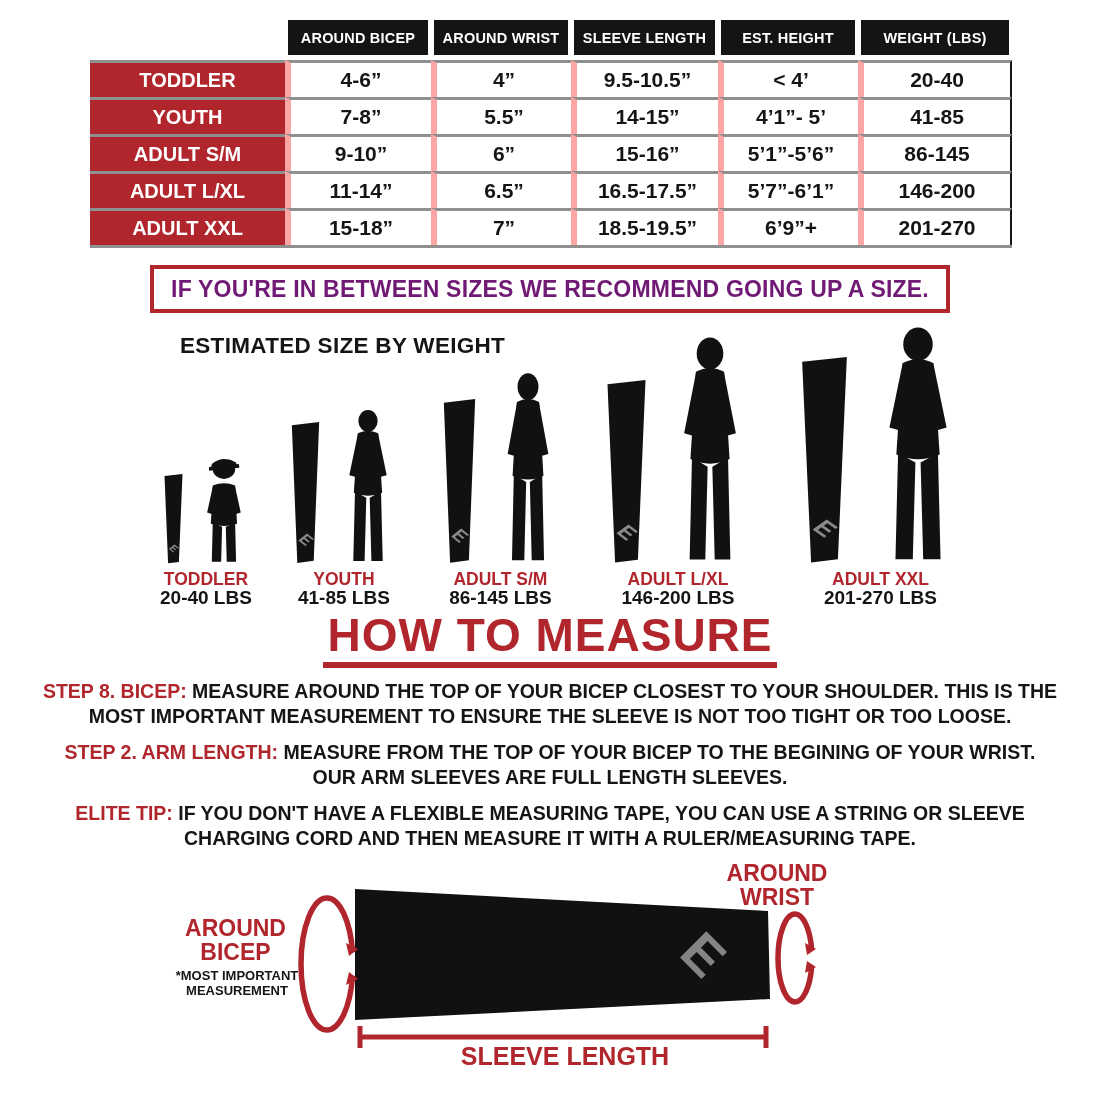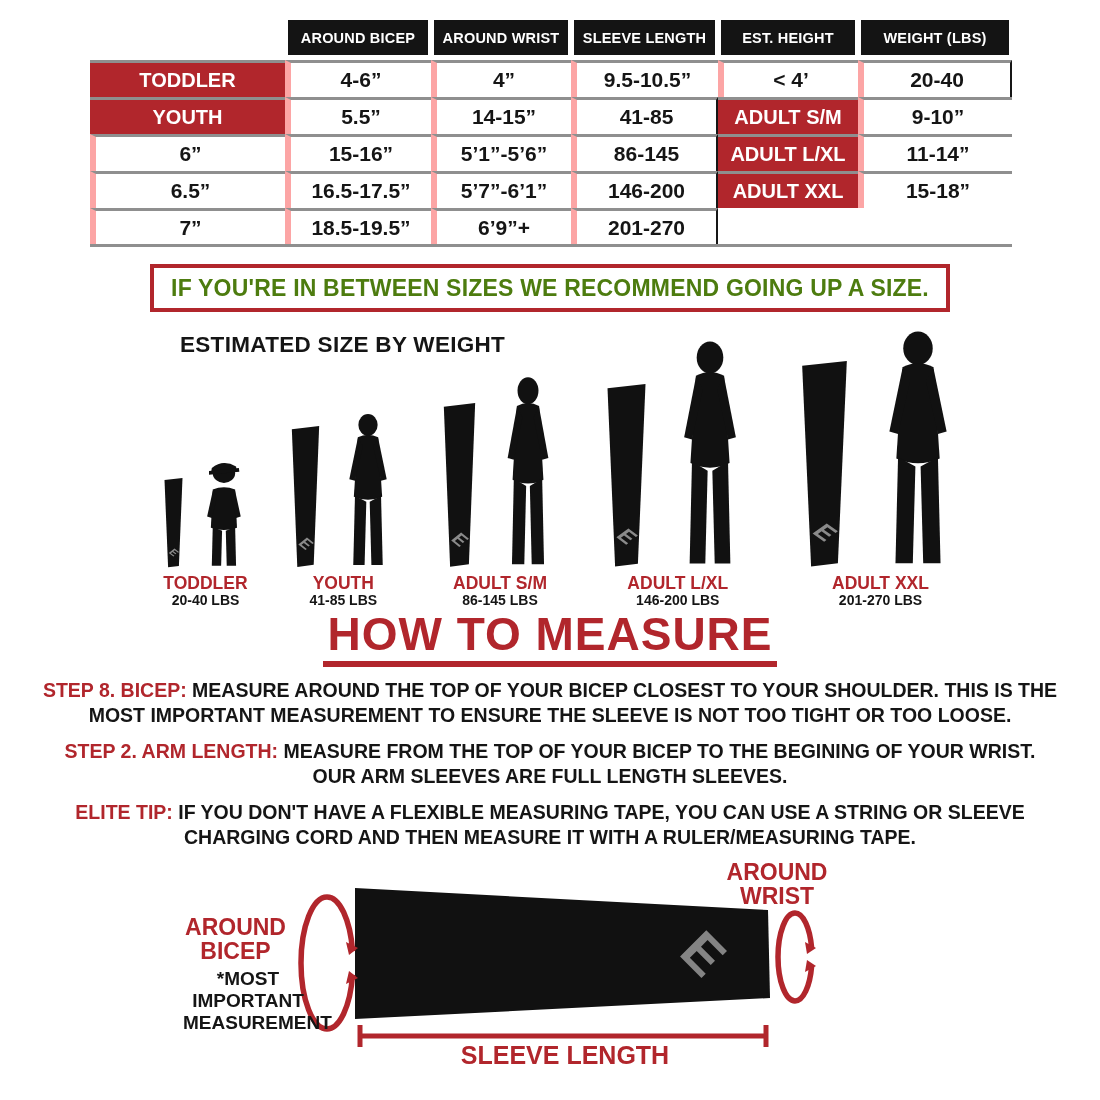--- a/index.html
+++ b/index.html
@@ -16,35 +16,35 @@
     margin:0 3px 5px 3px; padding:10px 0 9px; }
   .st-label { background:#b1262c; color:#fff; font-size:20px; padding:6px 0 5px;
     border-top:3px solid #8f8f8f; }
   .st-val { background:#fff; color:#151515; font-size:21px; padding:5px 0 4px;
     border-top:3px solid #8f8f8f; border-left:6px solid #fca5a5; }
   .st-val.last { border-right:2px solid #161616; }
 
   
   .banner { width:fit-content; margin:17px auto 0; border:4px solid #b1262c;
     padding:7px 17px 6px; font-weight:700; font-size:23px; letter-spacing:.2px;
-    color:#4d7c0f; white-space:nowrap; }
+    color:#701a75; white-space:nowrap; }
 
   
   .sizes-section { position:relative; margin:8px 0 0; height:288px;padding-left:12px; }
   .sizes-title { position:absolute; left:180px; top:12px; font-weight:700;
     font-size:22.5px; letter-spacing:.3px; }
   .groups { position:absolute; left:160px; right:130px; bottom:0; display:flex;
     justify-content:space-between; align-items:flex-end; }
   .group { display:flex; flex-direction:column; align-items:center; }
   .figures { display:flex; align-items:flex-end; gap:8px; }
   .sleeve-svg polygon { fill:#111; }
   .sleeve-svg text { fill:#8a8a8a; font-weight:700; font-size:26px; }
   .person-svg { fill:#111; }
   .g-label { color:#b1262c; font-weight:700; font-size:17.5px; margin-top:6px; line-height:1.05; }
-  .g-weight { color:#151515; font-weight:700; font-size:14px; line-height:1.1; }
+  .g-weight { color:#151515; font-weight:700; font-size:19px; line-height:1.1; }
   .s-t  { width:27px;  height:90px; }
   .p-t  { width:56px;  height:112px; }
   .s-y  { width:41px;  height:142px; }
   .p-y  { width:68px;  height:155px; }
   .s-sm { width:47px;  height:165px; }
   .p-sm { width:74px;  height:192px; }
   .s-lx { width:57px;  height:184px; }
   .p-lx { width:94px;  height:228px; }
   .s-xx { width:67px;  height:207px; }
   .p-xx { width:104px; height:238px; }
@@ -59,22 +59,22 @@
   .step-2 { max-width:1000px; }
   .step-3 { max-width:1000px; }
   .step-label { color:#b1262c; }
 
   
   .diagram { position:relative; margin-top:8px; height:218px; }
   .diagram svg.scene { position:absolute; left:0; top:0; }
   .d-label { position:absolute; color:#b1262c; font-weight:700; text-align:center; line-height:1.05; }
   .d-bicep { left:158px; top:57px; width:155px; font-size:23px; }
   .d-wrist { left:712px; top:2px; width:130px; font-size:23px; }
-  .d-note  { left:172px; top:110px; width:130px; font-size:19px; color:#151515;
-    font-weight:700; line-height:1.15;margin-left:11px; }
+  .d-note  { left:172px; top:110px; width:130px; font-size:13px; color:#151515;
+    font-weight:700; line-height:1.15; }
   .d-length { left:415px; top:184px; width:300px; font-size:25px; }
   .scene .sleeve { fill:#111; }
   .scene .loop { fill:none; stroke:#b1262c; stroke-width:5.5; }
   .scene .arrow { fill:#b1262c; }
   .scene .bracket { stroke:#b1262c; stroke-width:5; }
   .scene .logo-e { fill:#848484; font-weight:700; font-size:54px; }
 </style>
 </head>
 <body>
 
@@ -110,22 +110,24 @@
   <div class="st-cell st-head">WEIGHT (LBS)</div>
 
   <div class="st-cell st-label">TODDLER</div>
   <div class="st-cell st-val">4-6”</div>
   <div class="st-cell st-val">4”</div>
   <div class="st-cell st-val">9.5-10.5”</div>
   <div class="st-cell st-val">&lt; 4’</div>
   <div class="st-cell st-val last">20-40</div>
 
   <div class="st-cell st-label">YOUTH</div>
+  <div class="st-cell st-val">7-8”</div>
   <div class="st-cell st-val">5.5”</div>
   <div class="st-cell st-val">14-15”</div>
+  <div class="st-cell st-val">4’1”- 5’</div>
   <div class="st-cell st-val last">41-85</div>
 
   <div class="st-cell st-label">ADULT S/M</div>
   <div class="st-cell st-val">9-10”</div>
   <div class="st-cell st-val">6”</div>
   <div class="st-cell st-val">15-16”</div>
   <div class="st-cell st-val">5’1”-5’6”</div>
   <div class="st-cell st-val last">86-145</div>
 
   <div class="st-cell st-label">ADULT L/XL</div>

